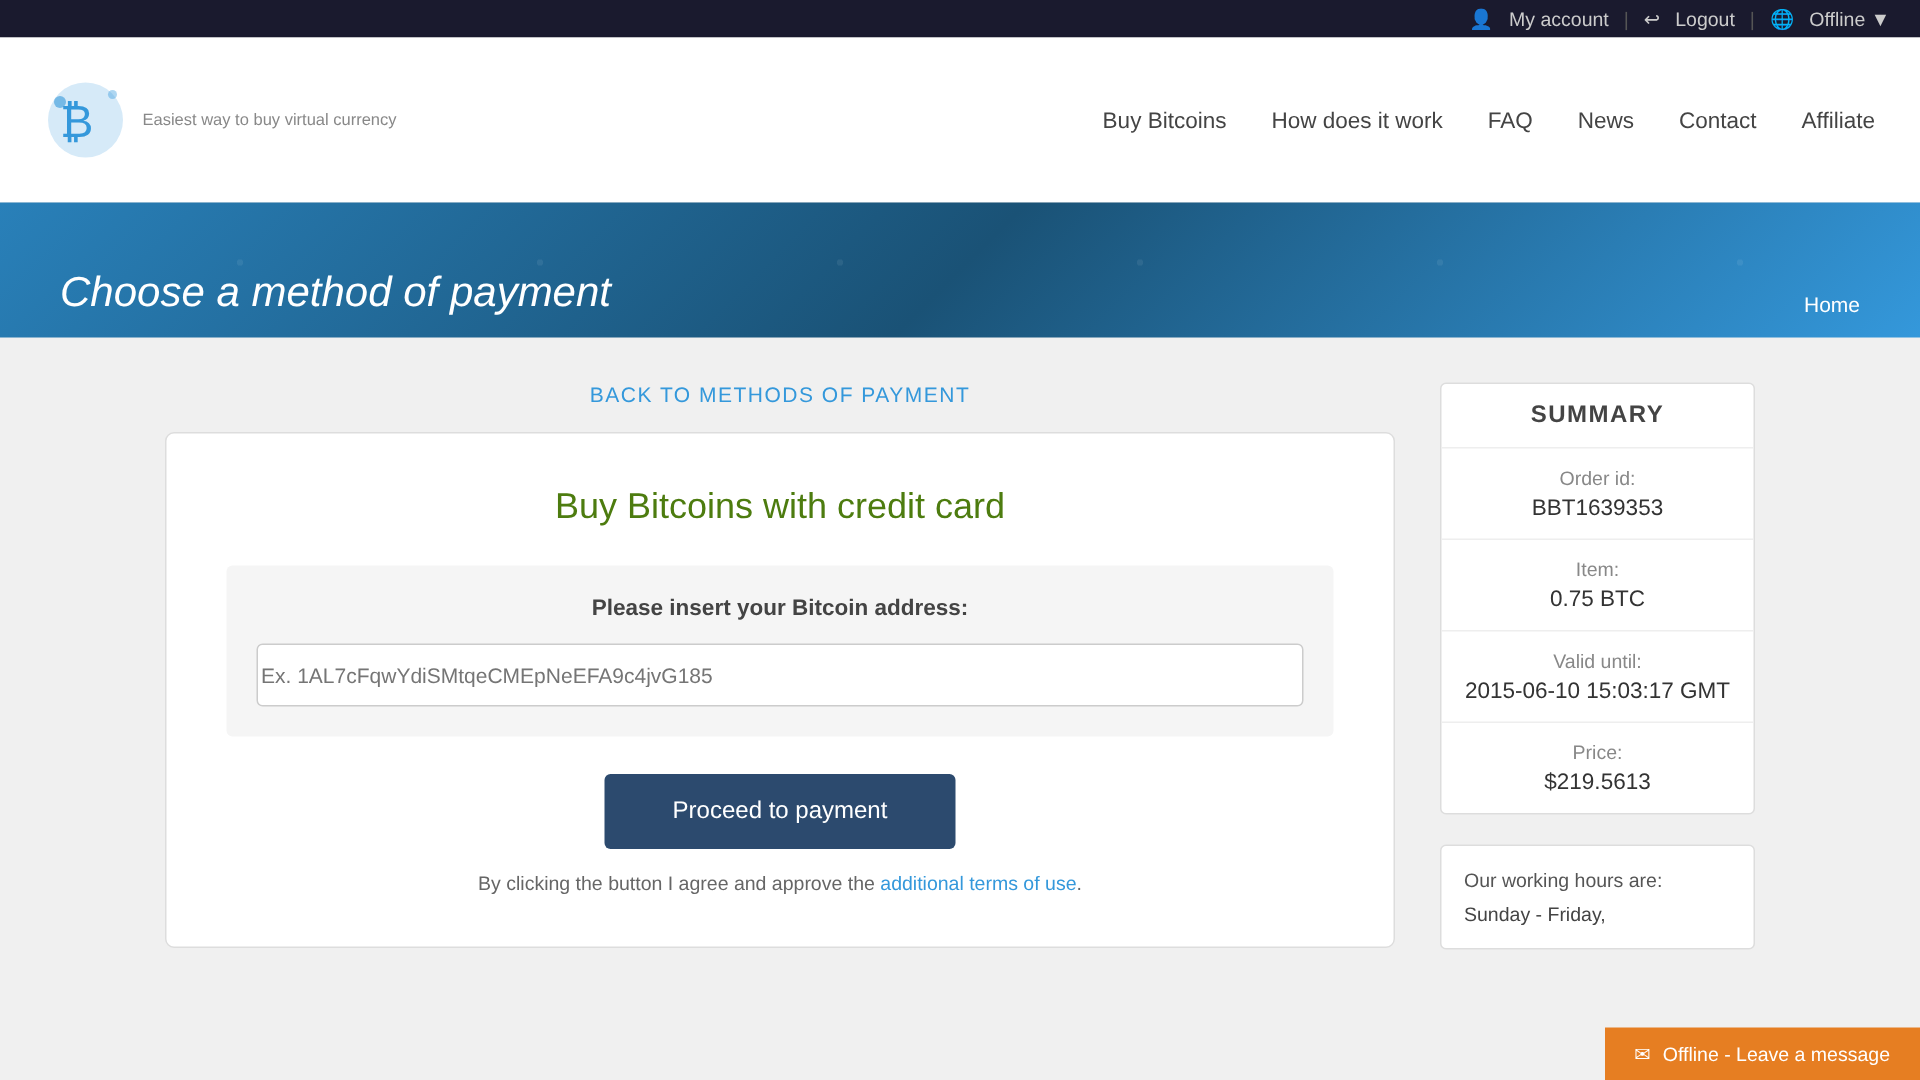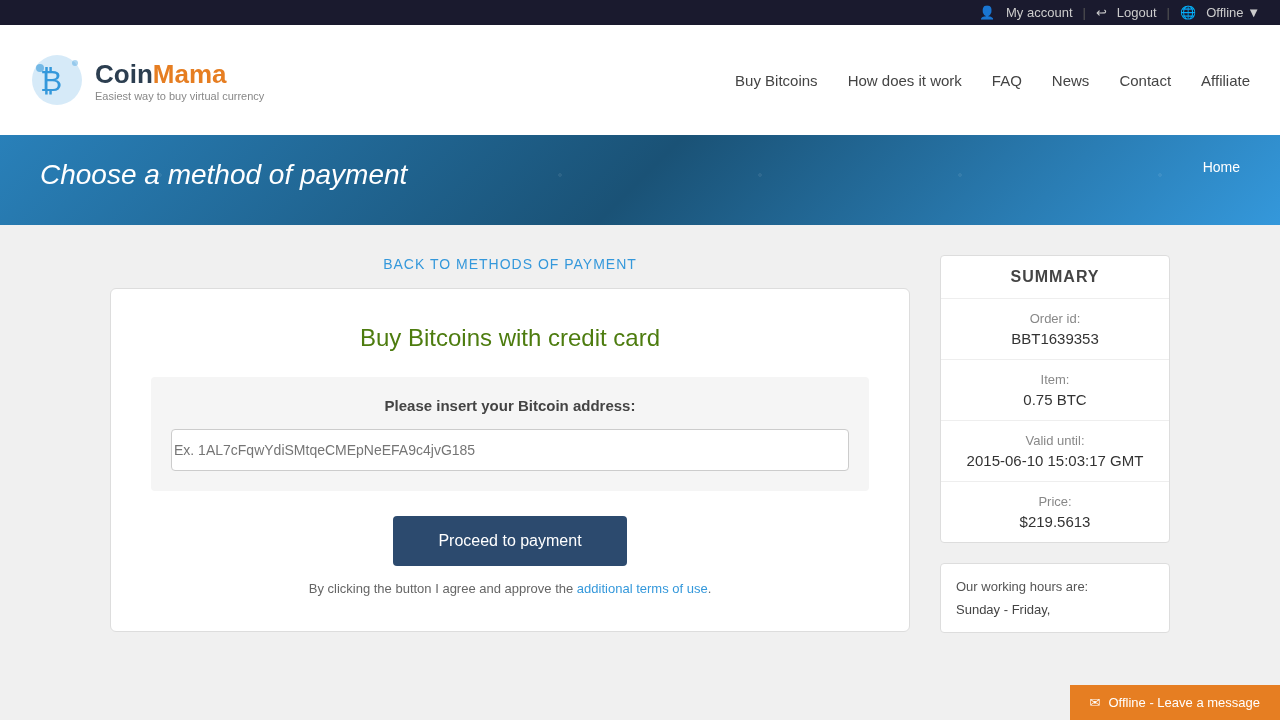--- a/index.html
+++ b/index.html
@@ -41,23 +41,23 @@
     .logo-text h1 { font-size: 26px; font-weight: bold; color: #2c3e50; }
     .logo-text h1 span { color: #e67e22; }
     .logo-text p { font-size: 11px; color: #888; }
     .nav { display: flex; gap: 30px; align-items: center; }
     .nav a { text-decoration: none; color: #444; font-size: 15px; font-weight: 500; }
 
     
     .hero {
       background: linear-gradient(135deg, #2980b9, #1a5276, #3498db);
       color: #fff;
-      padding: 24px 40px;
-      display: flex;
-      align-items: flex-start;
+      padding: 14px 40px;
+      display: flex;
+      align-items: flex-end;
       justify-content: space-between;
       min-height: 90px;
       position: relative;
       overflow: hidden;
     }
     .hero::before {
       content: '';
       position: absolute;
       top: 0; left: 0; right: 0; bottom: 0;
       background-image: radial-gradient(circle at 20% 50%, rgba(255,255,255,0.05) 1px, transparent 1px),
@@ -148,21 +148,21 @@
     }
     .terms-text {
       text-align: center;
       font-size: 13px;
       color: #666;
     }
     .terms-text a { color: #3498db; text-decoration: none; }
 
     
     .right-panel {
-      width: 230px;
+      width: 210px;
     }
     .summary-box {
       background: #fff;
       border: 1px solid #ddd;
       border-radius: 4px;
       overflow: hidden;
       margin-bottom: 20px;
     }
     .summary-title {
       text-align: center;
@@ -239,21 +239,20 @@
 
 <div class="header">
   <div class="logo-area">
     <svg class="logo-icon" viewBox="0 0 55 55">
       <circle cx="27" cy="27" r="25" fill="#3498db" opacity="0.2"></circle>
       <text x="10" y="38" font-size="30" fill="#3498db">₿</text>
       <circle cx="10" cy="15" r="4" fill="#3498db" opacity="0.6"></circle>
       <circle cx="45" cy="10" r="3" fill="#3498db" opacity="0.4"></circle>
     </svg>
     <div class="logo-text">
-      <h1>Coin<span>Mama</span></h1>
       <p>Easiest way to buy virtual currency</p>
     </div>
   </div>
   <nav class="nav">
     <a href="#">Buy Bitcoins</a>
     <a href="#">How does it work</a>
     <a href="#">FAQ</a>
     <a href="#">News</a>
     <a href="#">Contact</a>
     <a href="#">Affiliate</a>

